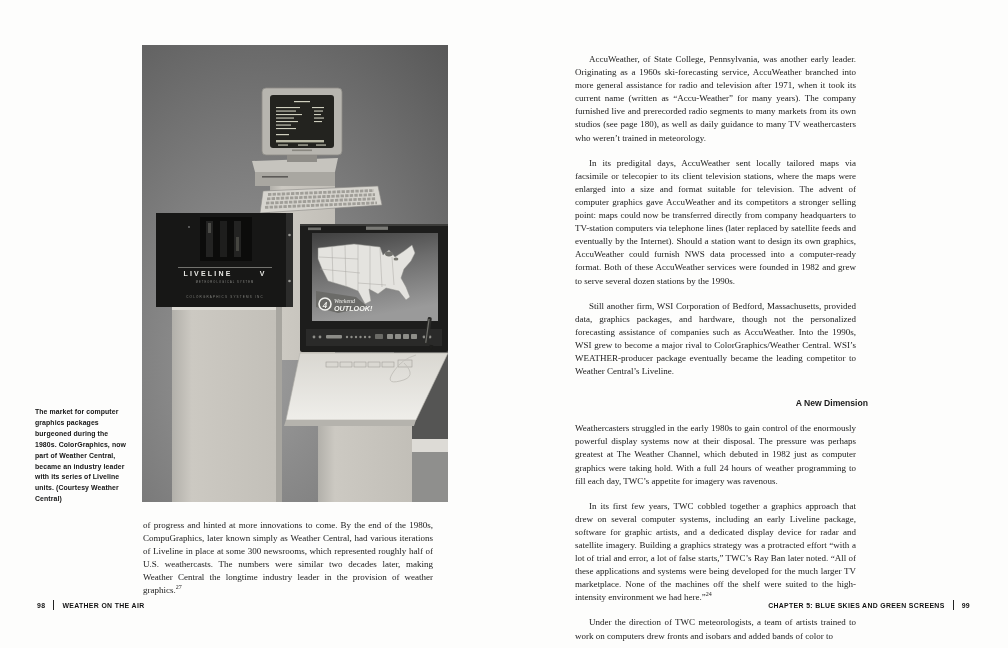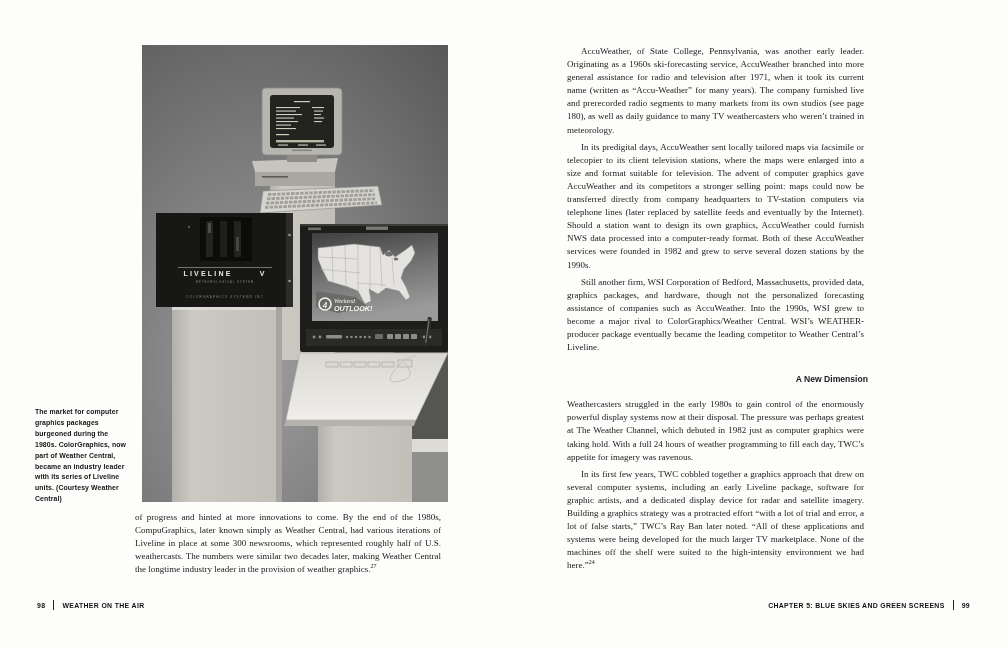--- a/index.html
+++ b/index.html
@@ -10,21 +10,21 @@
   .photo svg{display:block;width:100%;height:100%;}
   
   .caption{position:absolute;left:35px;top:407px;width:96px;
            font-family:"Liberation Sans", sans-serif;font-weight:bold;
            font-size:6.9px;line-height:10.9px;color:#141414;letter-spacing:0.1px;}
   
   .body-left{position:absolute;left:131px;top:507px;width:314px;
              font-size:9px;line-height:13px;text-align:justify;}
   .body-right{position:absolute;left:563px;top:41px;width:305px;
               font-size:9px;line-height:13.1px;text-align:justify;}
-  .body-left p,.body-right p{margin:4px;}
+  .body-left p,.body-right p{margin:12px;}
   .body-right p.indent{text-indent:14px;}
   sup{font-size:6px;line-height:0;vertical-align:super;}
   .section-head{font-family:"Liberation Sans", sans-serif;font-weight:bold;
                 font-size:8.6px;margin:19px 0 12px 0 !important;text-align:right;}
   
   .footer{position:absolute;top:600px;display:flex;align-items:center;
           font-family:"Liberation Sans", sans-serif;font-weight:bold;
           font-size:6.9px;letter-spacing:0.35px;color:#111;}
   .footer-left{left:37px;}
   .footer-right{right:38px;}
@@ -212,20 +212,21 @@
     <span>WEATHER ON THE AIR</span>
   </footer>
 
   <div class="body-right">
     <p class="indent">AccuWeather, of State College, Pennsylvania, was another early leader. Originating as a 1960s ski-forecasting service, AccuWeather branched into more general assistance for radio and television after 1971, when it took its current name (written as “Accu-Weather” for many years). The company furnished live and prerecorded radio segments to many markets from its own studios (see page 180), as well as daily guidance to many TV weathercasters who weren’t trained in meteorology.</p>
     <p class="indent">In its predigital days, AccuWeather sent locally tailored maps via facsimile or telecopier to its client television stations, where the maps were enlarged into a size and format suitable for television. The advent of computer graphics gave AccuWeather and its competitors a stronger selling point: maps could now be transferred directly from company headquarters to TV-station computers via telephone lines (later replaced by satellite feeds and eventually by the Internet). Should a station want to design its own graphics, AccuWeather could furnish NWS data processed into a computer-ready format. Both of these AccuWeather services were founded in 1982 and grew to serve several dozen stations by the 1990s.</p>
     <p class="indent">Still another firm, WSI Corporation of Bedford, Massachusetts, provided data, graphics packages, and hardware, though not the personalized forecasting assistance of companies such as AccuWeather. Into the 1990s, WSI grew to become a major rival to ColorGraphics/Weather Central. WSI’s WEATHER-producer package eventually became the leading competitor to Weather Central’s Liveline.</p>
     <p class="section-head">A New Dimension</p>
     <p>Weathercasters struggled in the early 1980s to gain control of the enormously powerful display systems now at their disposal. The pressure was perhaps greatest at The Weather Channel, which debuted in 1982 just as computer graphics were taking hold. With a full 24 hours of weather programming to fill each day, TWC’s appetite for imagery was ravenous.</p>
     <p class="indent"><span>In its first few years, TWC cobbled together a graphics approach that drew on several computer systems, including an early Liveline package, software for graphic artists, and a dedicated display device for radar and satellite imagery. Building a graphics strategy was a protracted effort “with a lot of trial and error, a lot of false starts,” TWC’s Ray Ban later noted. “All of these applications and systems were being developed for the much larger TV marketplace. None of the machines off the shelf were suited to the high-intensity environment we had here.”</span><sup>24</sup></p>
+    <p class="indent">Under the direction of TWC meteorologists, a team of artists trained to work on computers drew fronts and isobars and added bands of color to</p>
   </div>
 
   <footer class="footer footer-right">
     <span>CHAPTER 5: BLUE SKIES AND GREEN SCREENS</span>
     <span class="rule"></span>
     <span>99</span>
   </footer>
 
 </div>
 

